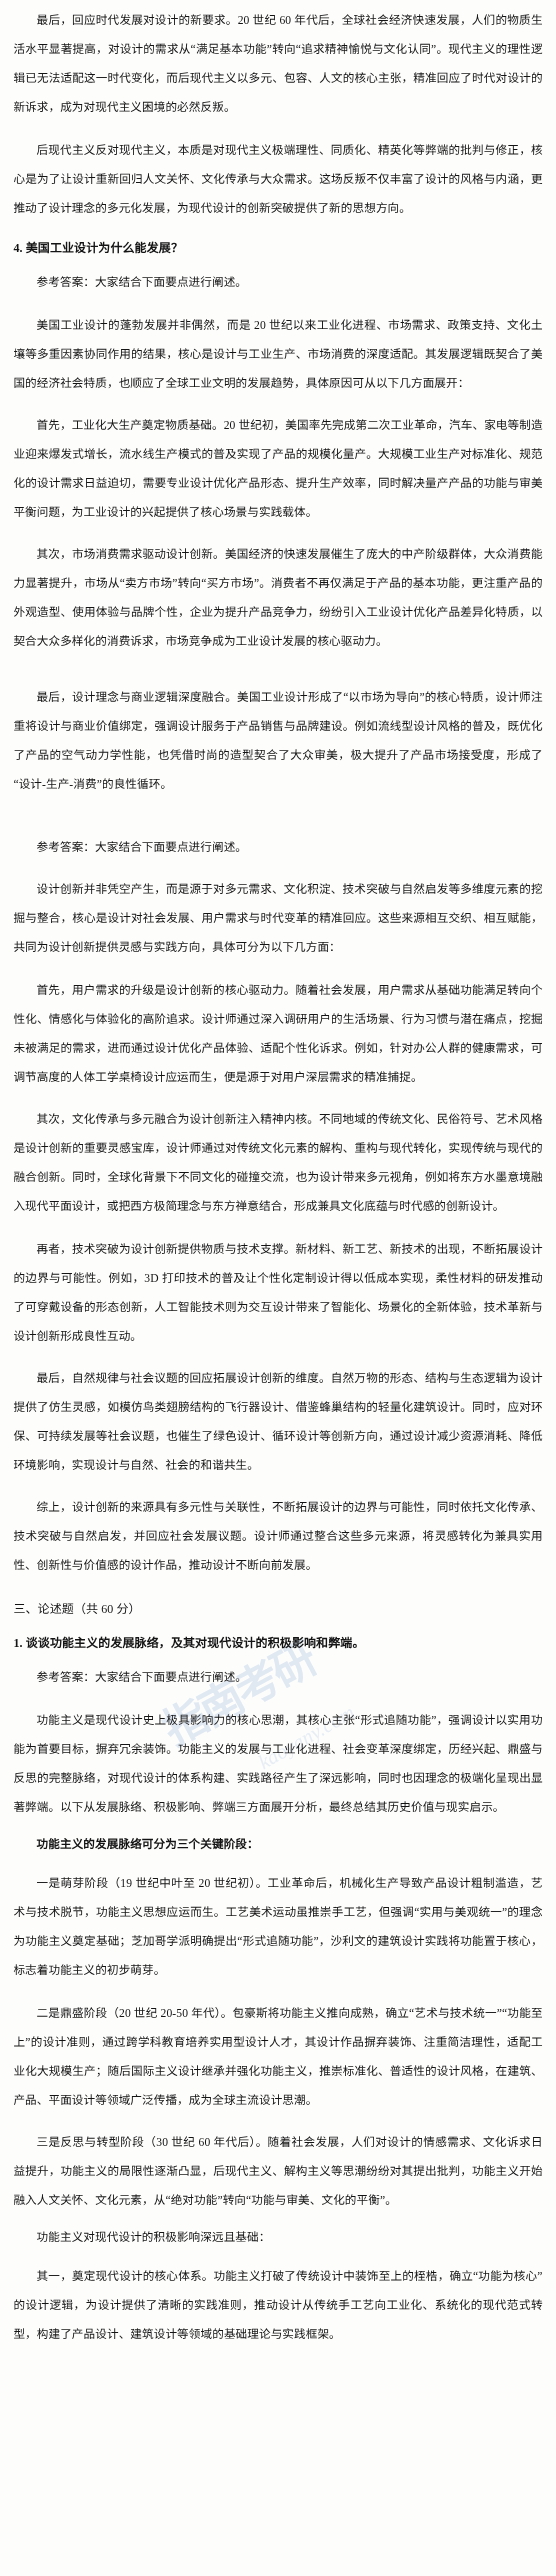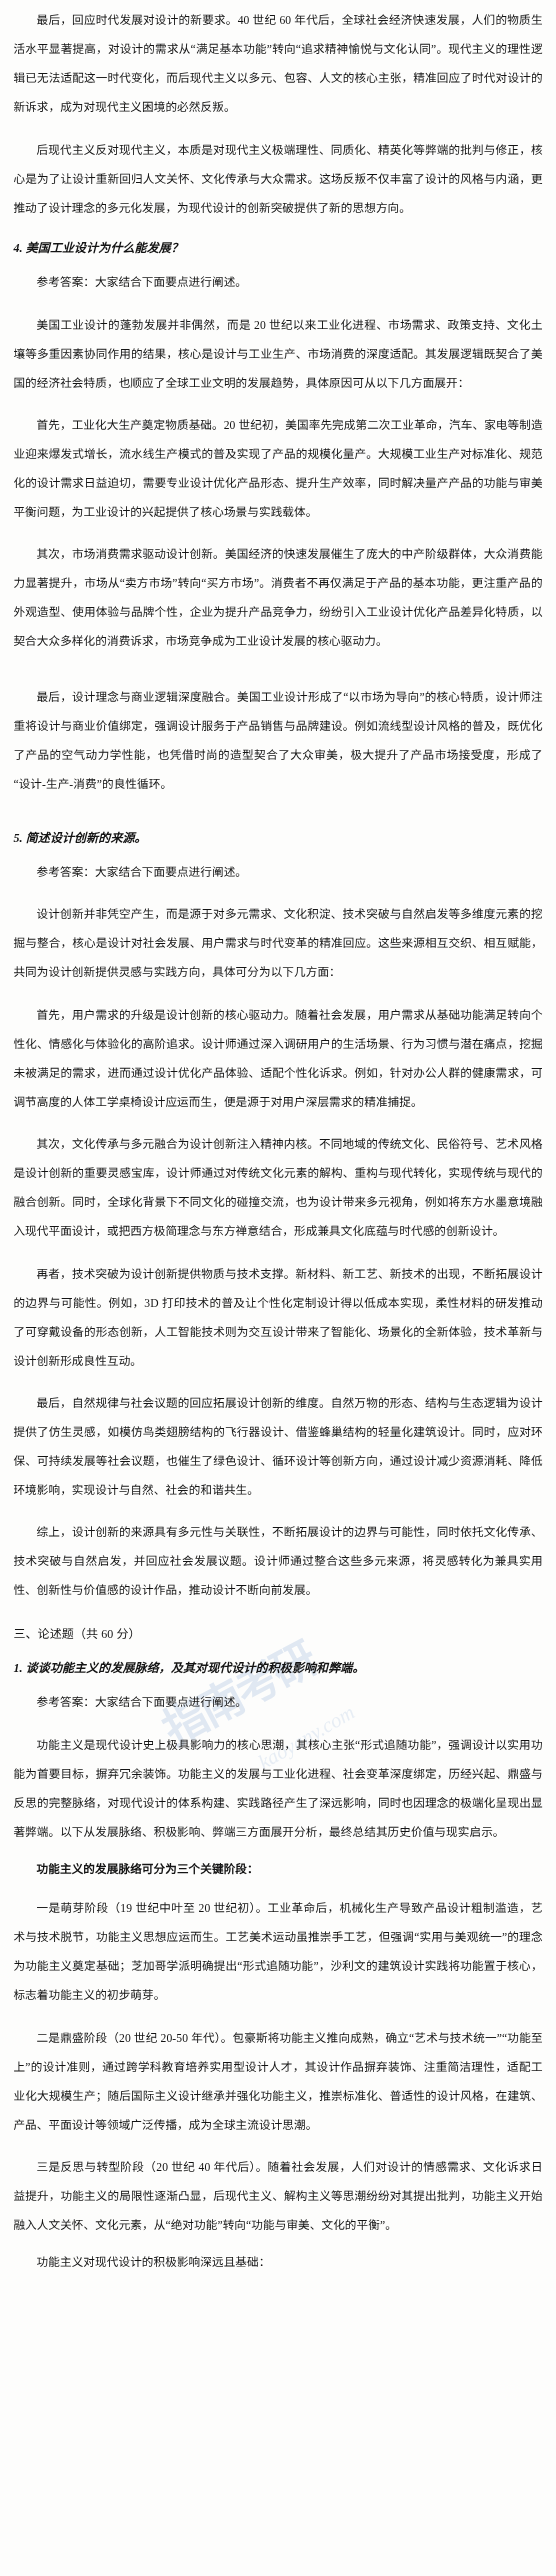--- a/index.html
+++ b/index.html
@@ -62,21 +62,20 @@
     color:#141414;
   }
   p.indent{text-indent:2em;}
   p.tight{line-height:20.6px;}
   .q{
     font-size:12px;
     font-weight:700;
     line-height:23px;
     margin:1px 0 1px 0;
     letter-spacing:0.1px;
-    font-style:italic;
   }
   .sec{
     font-size:12px;
     font-weight:400;
     line-height:25px;
     margin:3.1px 0 2.1px 0;
   }
   .gapS{height:7.2px;}
   .gapM{height:13.4px;}
 </style>
@@ -84,39 +83,38 @@
 <body>
 
 <div id="page">
 
   <div class="watermark">
     <div class="wm-cjk">指南考研</div>
     <div class="wm-dom">kaoyany.com</div>
   </div>
 
   <div class="content" id="content">
-      <p class="indent">最后，回应时代发展对设计的新要求。40 世纪 60 年代后，全球社会经济快速发展，人们的物质生活水平显著提高，对设计的需求从“满足基本功能”转向“追求精神愉悦与文化认同”。现代主义的理性逻辑已无法适配这一时代变化，而后现代主义以多元、包容、人文的核心主张，精准回应了时代对设计的新诉求，成为对现代主义困境的必然反叛。</p>
+      <p class="indent">最后，回应时代发展对设计的新要求。20 世纪 60 年代后，全球社会经济快速发展，人们的物质生活水平显著提高，对设计的需求从“满足基本功能”转向“追求精神愉悦与文化认同”。现代主义的理性逻辑已无法适配这一时代变化，而后现代主义以多元、包容、人文的核心主张，精准回应了时代对设计的新诉求，成为对现代主义困境的必然反叛。</p>
       <div class="gapM"></div>
       <p class="indent">后现代主义反对现代主义，本质是对现代主义极端理性、同质化、精英化等弊端的批判与修正，核心是为了让设计重新回归人文关怀、文化传承与大众需求。这场反叛不仅丰富了设计的风格与内涵，更推动了设计理念的多元化发展，为现代设计的创新突破提供了新的思想方向。</p>
       <div class="gapM"></div>
       <p class="q">4. 美国工业设计为什么能发展？</p>
       <div class="gapS"></div>
       <p class="indent">参考答案：大家结合下面要点进行阐述。</p>
       <div class="gapM"></div>
       <p class="indent">美国工业设计的蓬勃发展并非偶然，而是 20 世纪以来工业化进程、市场需求、政策支持、文化土壤等多重因素协同作用的结果，核心是设计与工业生产、市场消费的深度适配。其发展逻辑既契合了美国的经济社会特质，也顺应了全球工业文明的发展趋势，具体原因可从以下几方面展开：</p>
       <div class="gapM"></div>
       <p class="indent">首先，工业化大生产奠定物质基础。20 世纪初，美国率先完成第二次工业革命，汽车、家电等制造业迎来爆发式增长，流水线生产模式的普及实现了产品的规模化量产。大规模工业生产对标准化、规范化的设计需求日益迫切，需要专业设计优化产品形态、提升生产效率，同时解决量产产品的功能与审美平衡问题，为工业设计的兴起提供了核心场景与实践载体。</p>
       <div class="gapM"></div>
       <p class="indent">其次，市场消费需求驱动设计创新。美国经济的快速发展催生了庞大的中产阶级群体，大众消费能力显著提升，市场从“卖方市场”转向“买方市场”。消费者不再仅满足于产品的基本功能，更注重产品的外观造型、使用体验与品牌个性，企业为提升产品竞争力，纷纷引入工业设计优化产品差异化特质，以契合大众多样化的消费诉求，市场竞争成为工业设计发展的核心驱动力。</p>
       <div class="gapM"></div>
       <div class="gapM"></div>
       <p class="indent">最后，设计理念与商业逻辑深度融合。美国工业设计形成了“以市场为导向”的核心特质，设计师注重将设计与商业价值绑定，强调设计服务于产品销售与品牌建设。例如流线型设计风格的普及，既优化了产品的空气动力学性能，也凭借时尚的造型契合了大众审美，极大提升了产品市场接受度，形成了“设计-生产-消费”的良性循环。</p>
       <div class="gapM"></div>
       <div class="gapM"></div>
-      <p class="q">5. 简述设计创新的来源。</p>
       <div class="gapS"></div>
       <p class="indent">参考答案：大家结合下面要点进行阐述。</p>
       <div class="gapM"></div>
       <p class="indent">设计创新并非凭空产生，而是源于对多元需求、文化积淀、技术突破与自然启发等多维度元素的挖掘与整合，核心是设计对社会发展、用户需求与时代变革的精准回应。这些来源相互交织、相互赋能，共同为设计创新提供灵感与实践方向，具体可分为以下几方面：</p>
       <div class="gapM"></div>
       <p class="indent">首先，用户需求的升级是设计创新的核心驱动力。随着社会发展，用户需求从基础功能满足转向个性化、情感化与体验化的高阶追求。设计师通过深入调研用户的生活场景、行为习惯与潜在痛点，挖掘未被满足的需求，进而通过设计优化产品体验、适配个性化诉求。例如，针对办公人群的健康需求，可调节高度的人体工学桌椅设计应运而生，便是源于对用户深层需求的精准捕捉。</p>
       <div class="gapM"></div>
       <p class="indent">其次，文化传承与多元融合为设计创新注入精神内核。不同地域的传统文化、民俗符号、艺术风格是设计创新的重要灵感宝库，设计师通过对传统文化元素的解构、重构与现代转化，实现传统与现代的融合创新。同时，全球化背景下不同文化的碰撞交流，也为设计带来多元视角，例如将东方水墨意境融入现代平面设计，或把西方极简理念与东方禅意结合，形成兼具文化底蕴与时代感的创新设计。</p>
       <div class="gapM"></div>
       <p class="indent">再者，技术突破为设计创新提供物质与技术支撑。新材料、新工艺、新技术的出现，不断拓展设计的边界与可能性。例如，3D 打印技术的普及让个性化定制设计得以低成本实现，柔性材料的研发推动了可穿戴设备的形态创新，人工智能技术则为交互设计带来了智能化、场景化的全新体验，技术革新与设计创新形成良性互动。</p>
@@ -132,21 +130,22 @@
       <p class="indent">参考答案：大家结合下面要点进行阐述。</p>
       <div class="gapM"></div>
       <p class="indent">功能主义是现代设计史上极具影响力的核心思潮，其核心主张“形式追随功能”，强调设计以实用功能为首要目标，摒弃冗余装饰。功能主义的发展与工业化进程、社会变革深度绑定，历经兴起、鼎盛与反思的完整脉络，对现代设计的体系构建、实践路径产生了深远影响，同时也因理念的极端化呈现出显著弊端。以下从发展脉络、积极影响、弊端三方面展开分析，最终总结其历史价值与现实启示。</p>
       <div class="gapM"></div>
       <p class="indent tight" style="font-weight: 700;">功能主义的发展脉络可分为三个关键阶段：</p>
       <div class="gapM"></div>
       <p class="indent">一是萌芽阶段（19 世纪中叶至 20 世纪初）。工业革命后，机械化生产导致产品设计粗制滥造，艺术与技术脱节，功能主义思想应运而生。工艺美术运动虽推崇手工艺，但强调“实用与美观统一”的理念为功能主义奠定基础；芝加哥学派明确提出“形式追随功能”，沙利文的建筑设计实践将功能置于核心，标志着功能主义的初步萌芽。</p>
       <div class="gapM"></div>
       <p class="indent">二是鼎盛阶段（20 世纪 20-50 年代）。包豪斯将功能主义推向成熟，确立“艺术与技术统一”“功能至上”的设计准则，通过跨学科教育培养实用型设计人才，其设计作品摒弃装饰、注重简洁理性，适配工业化大规模生产；随后国际主义设计继承并强化功能主义，推崇标准化、普适性的设计风格，在建筑、产品、平面设计等领域广泛传播，成为全球主流设计思潮。</p>
       <div class="gapM"></div>
-      <p class="indent">三是反思与转型阶段（20 世纪 40 年代后）。随着社会发展，人们对设计的情感需求、文化诉求日益提升，功能主义的局限性逐渐凸显，后现代主义、解构主义等思潮纷纷对其提出批判，功能主义开始融入人文关怀、文化元素，从“绝对功能”转向“功能与审美、文化的平衡”。</p>
+      <p class="indent">三是反思与转型阶段（30 世纪 60 年代后）。随着社会发展，人们对设计的情感需求、文化诉求日益提升，功能主义的局限性逐渐凸显，后现代主义、解构主义等思潮纷纷对其提出批判，功能主义开始融入人文关怀、文化元素，从“绝对功能”转向“功能与审美、文化的平衡”。</p>
       <div class="gapM"></div>
       <p class="indent tight" style="font-weight: 400;">功能主义对现代设计的积极影响深远且基础：</p>
       <div class="gapM"></div>
+      <p class="indent">其一，奠定现代设计的核心体系。功能主义打破了传统设计中装饰至上的桎梏，确立“功能为核心”的设计逻辑，为设计提供了清晰的实践准则，推动设计从传统手工艺向工业化、系统化的现代范式转型，构建了产品设计、建筑设计等领域的基础理论与实践框架。</p>
       <div class="gapM"></div>
     </div>
 
 </div>
 
 
 </body></html>

